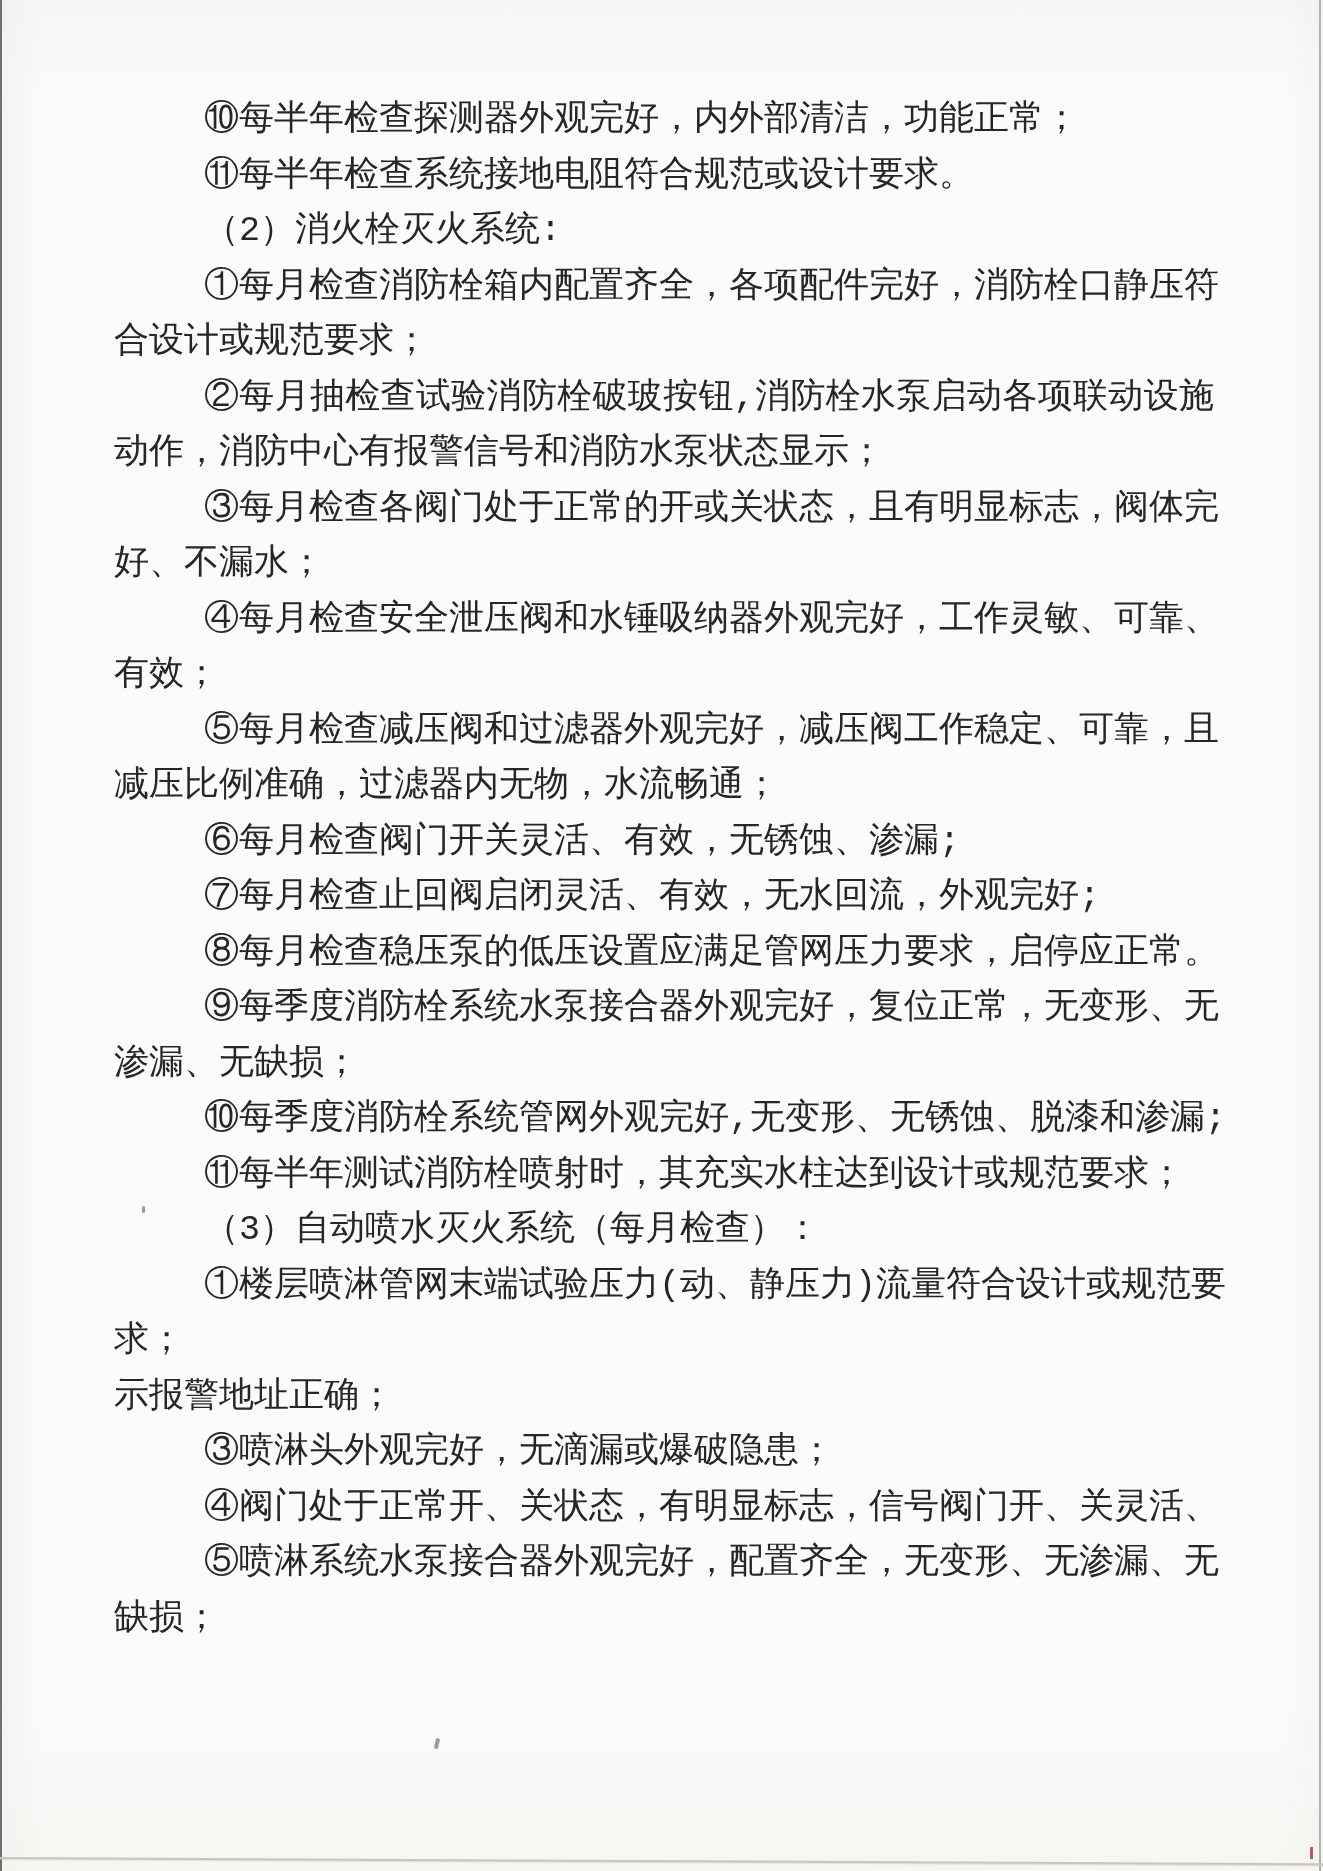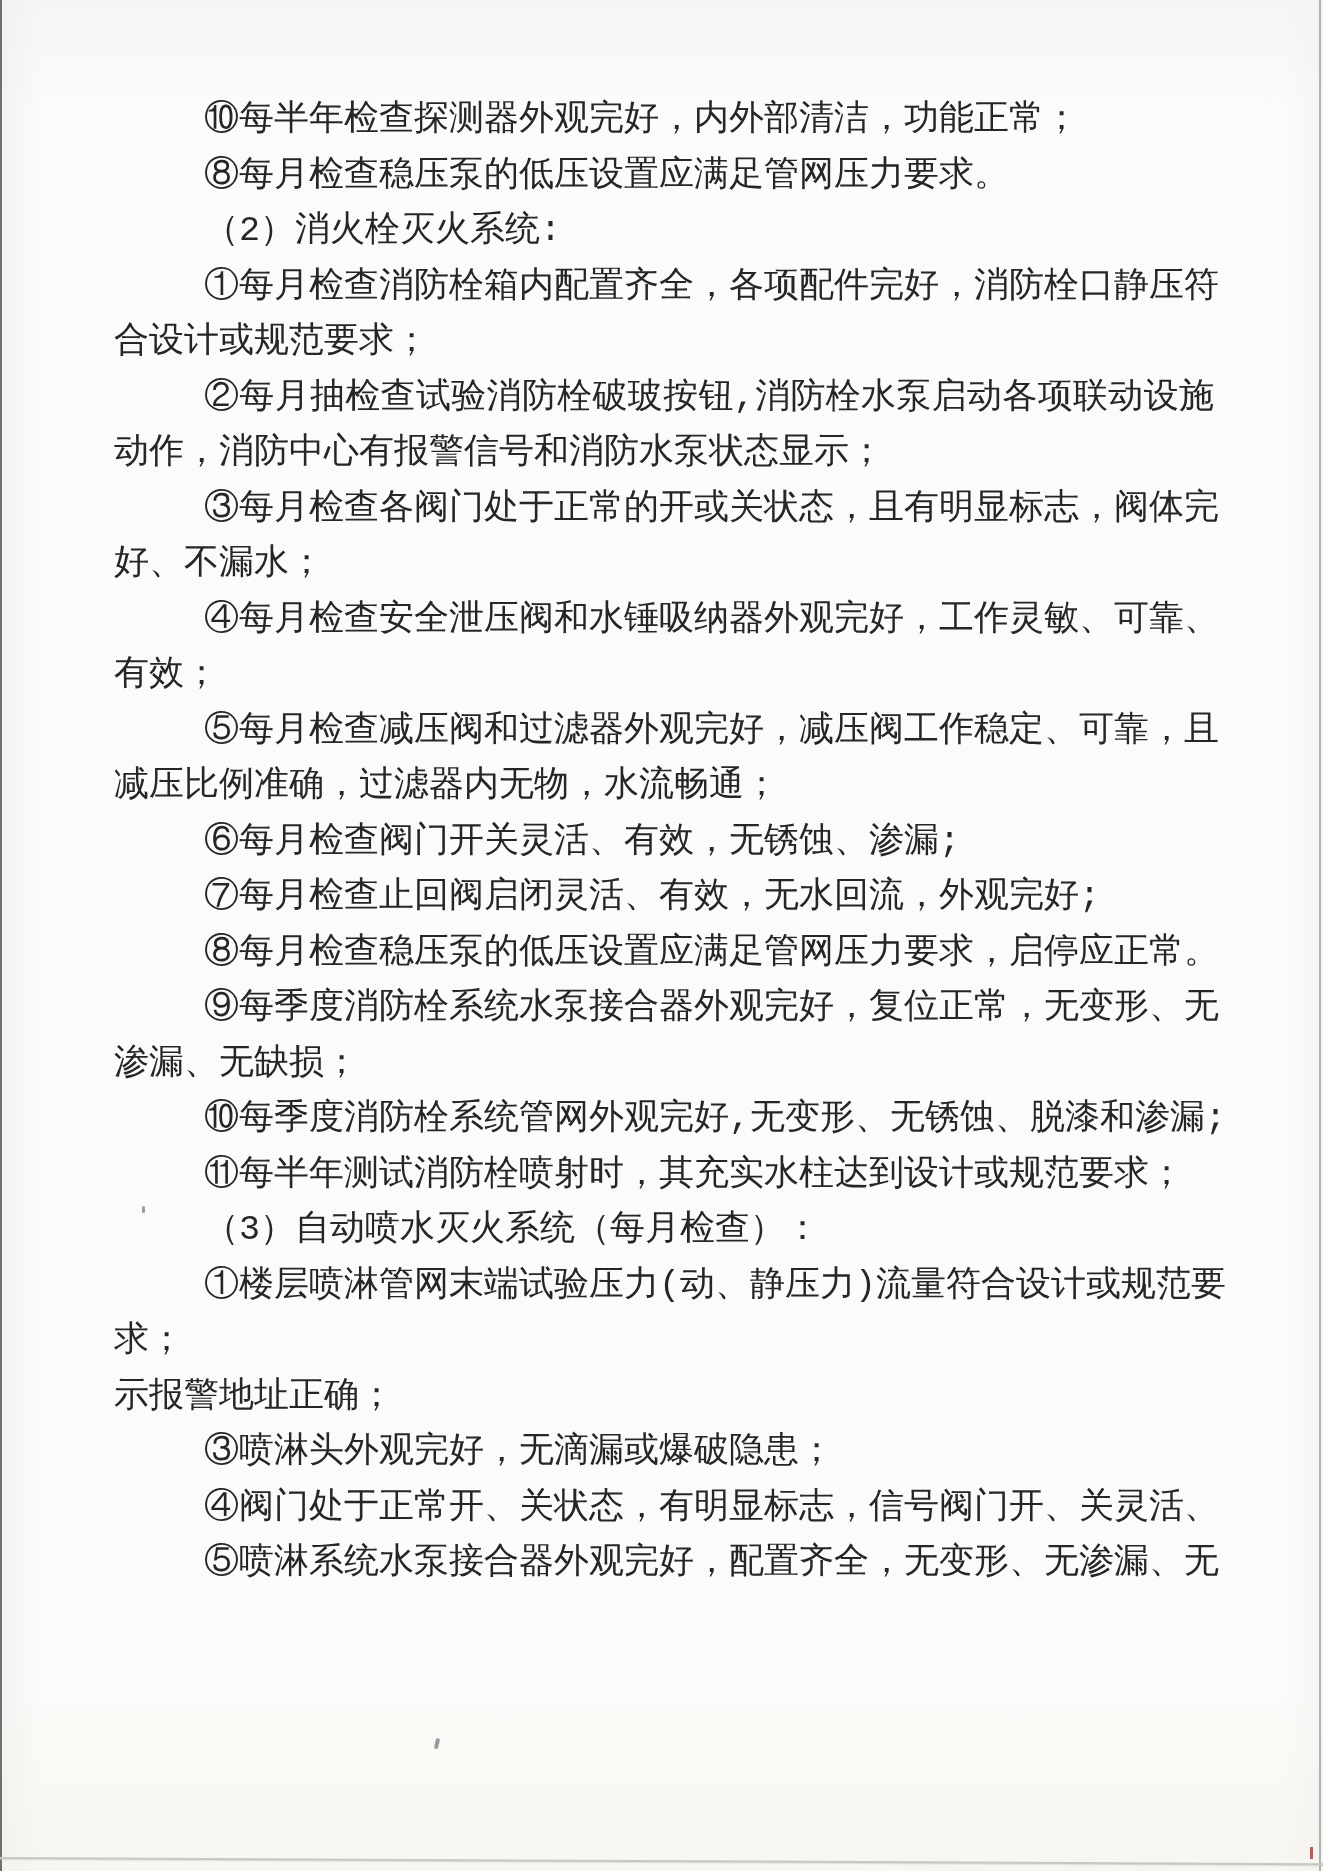--- a/index.html
+++ b/index.html
@@ -90,21 +90,21 @@
     background: #b85c5c;
   }
 </style>
 </head>
 <body>
 
 <div class="paper-texture"></div>
 
 <div class="doc-body">
   <div class="line indent">⑩每半年检查探测器外观完好，内外部清洁，功能正常；</div>
-  <div class="line indent">⑧每月检查稳压泵的低压设置应满足管网压力要求。</div>
+  <div class="line indent">⑪每半年检查系统接地电阻符合规范或设计要求。</div>
   <div class="line indent">（2）消火栓灭火系统:</div>
   <div class="line indent full">①每月检查消防栓箱内配置齐全，各项配件完好，消防栓口静压符</div>
   <div class="line">合设计或规范要求；</div>
   <div class="line indent full">②每月抽检查试验消防栓破玻按钮,消防栓水泵启动各项联动设施</div>
   <div class="line">动作，消防中心有报警信号和消防水泵状态显示；</div>
   <div class="line indent full">③每月检查各阀门处于正常的开或关状态，且有明显标志，阀体完</div>
   <div class="line">好、不漏水；</div>
   <div class="line indent full">④每月检查安全泄压阀和水锤吸纳器外观完好，工作灵敏、可靠、</div>
   <div class="line">有效；</div>
   <div class="line indent full">⑤每月检查减压阀和过滤器外观完好，减压阀工作稳定、可靠，且</div>
@@ -116,20 +116,21 @@
   <div class="line">渗漏、无缺损；</div>
   <div class="line indent">⑩每季度消防栓系统管网外观完好,无变形、无锈蚀、脱漆和渗漏;</div>
   <div class="line indent">⑪每半年测试消防栓喷射时，其充实水柱达到设计或规范要求；</div>
   <div class="line indent">（3）自动喷水灭火系统（每月检查）：</div>
   <div class="line indent full">①楼层喷淋管网末端试验压力(动、静压力)流量符合设计或规范要</div>
   <div class="line">求；</div>
   <div class="line">示报警地址正确；</div>
   <div class="line indent">③喷淋头外观完好，无滴漏或爆破隐患；</div>
   <div class="line indent full">④阀门处于正常开、关状态，有明显标志，信号阀门开、关灵活、</div>
   <div class="line indent full">⑤喷淋系统水泵接合器外观完好，配置齐全，无变形、无渗漏、无</div>
+  <div class="line">缺损；</div>
 </div>
 
 <div class="edge-left"></div>
 <div class="edge-right"></div>
 <div class="edge-bottom"></div>
 <div class="speck-1"></div>
 <div class="speck-2"></div>
 <div class="red-mark"></div>
 
 </body></html>

